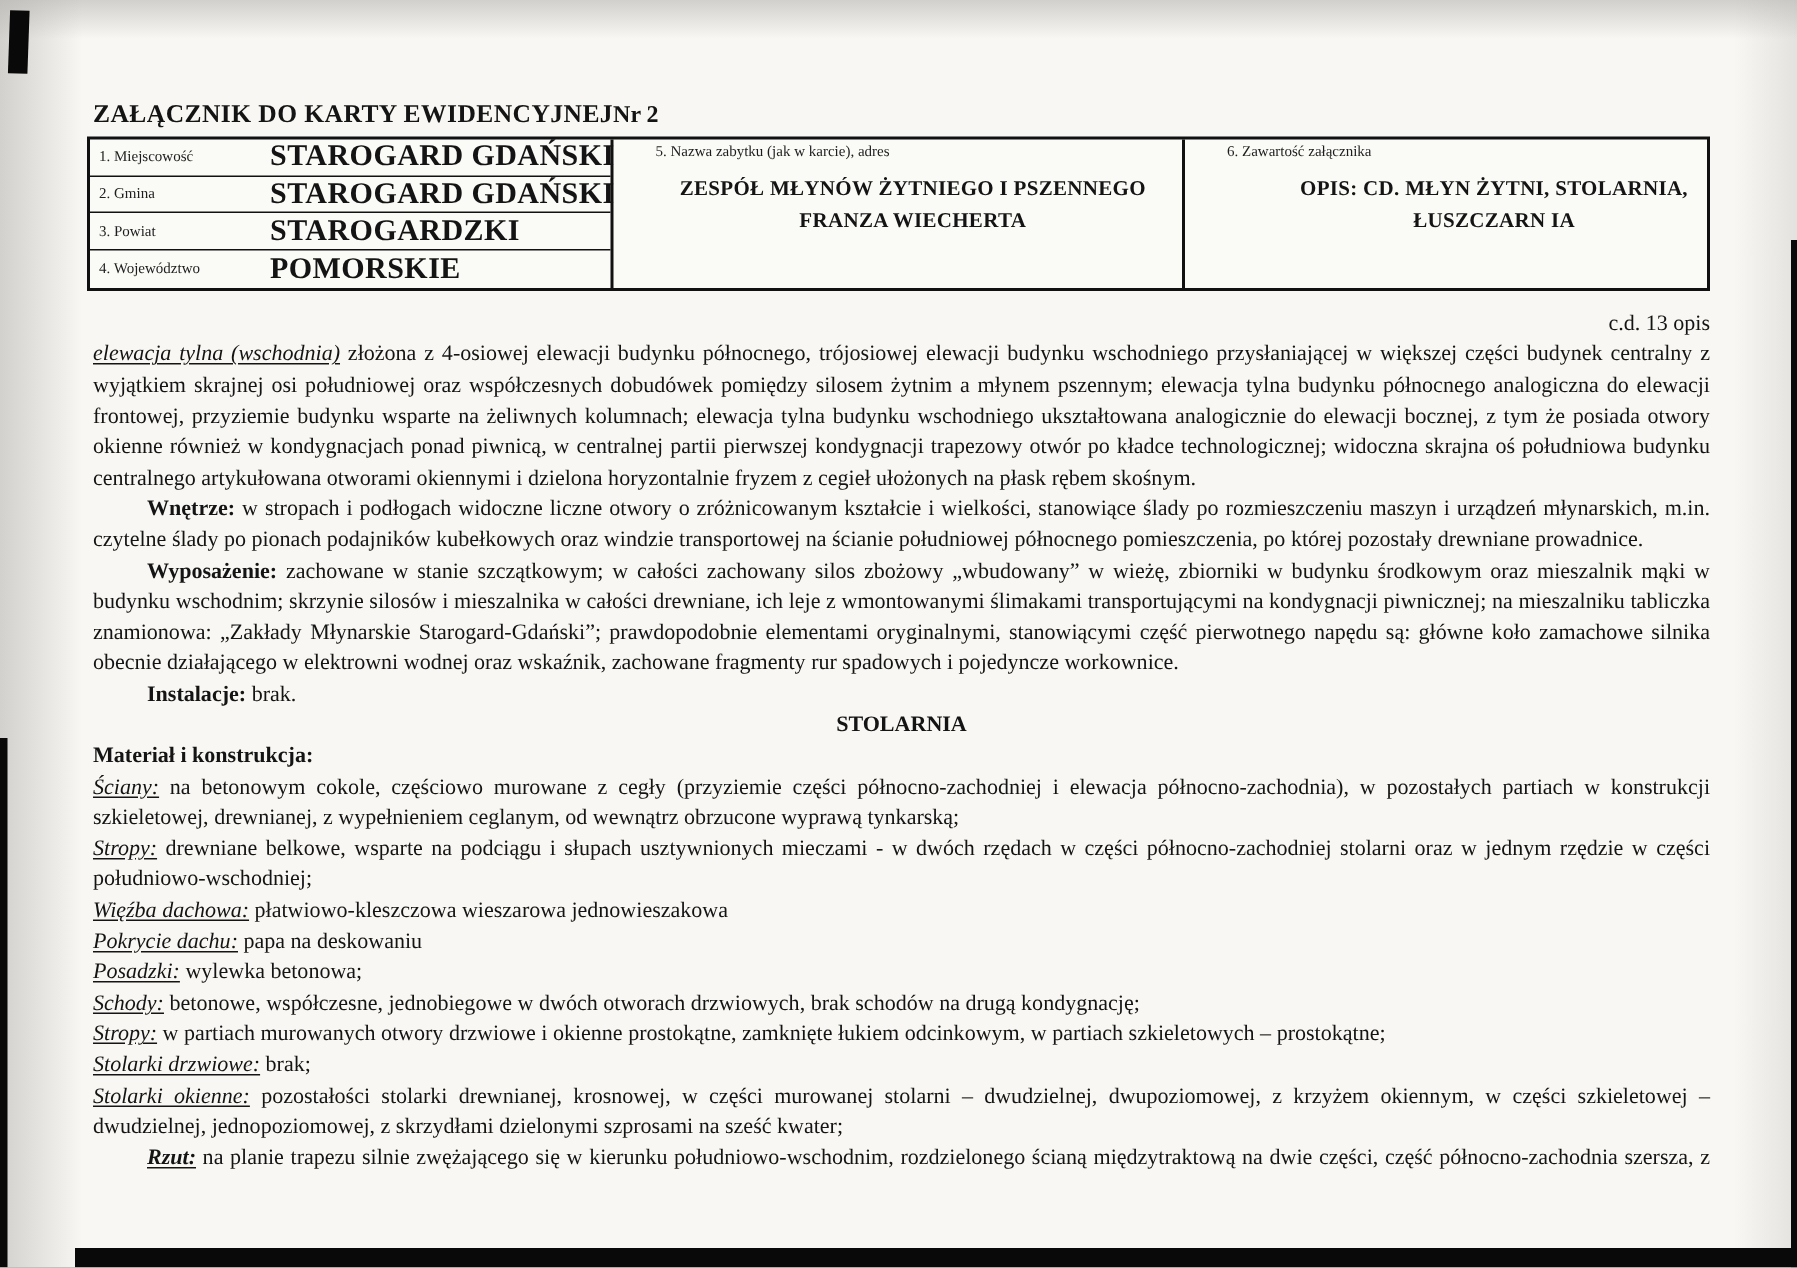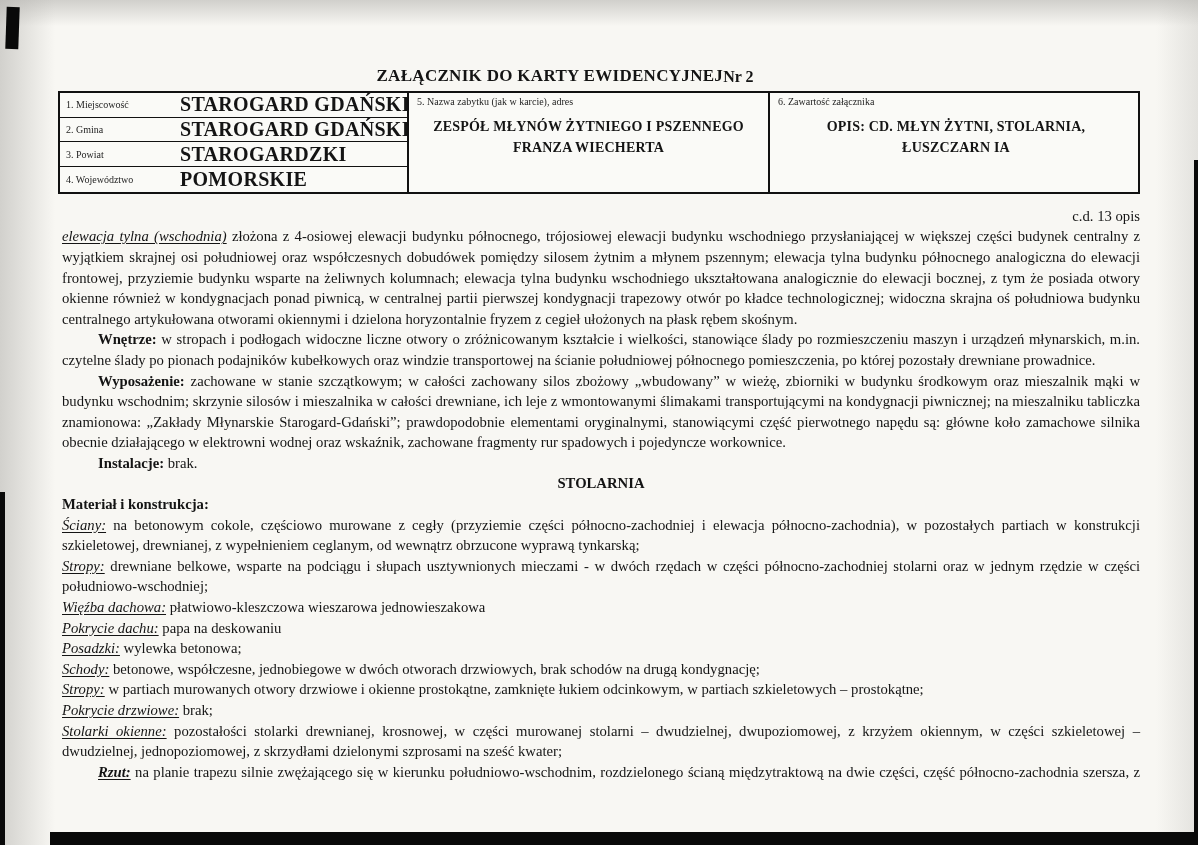--- a/index.html
+++ b/index.html
@@ -16,25 +16,25 @@
   }
 
   .artifact { position:absolute; background:#090909; }
   .corner-mark  { left:6px;  top:7px;   width:13px;  height:42px; transform:rotate(2deg); }
   .left-strip   { left:0;    top:492px; width:5px;   height:353px; }
   .bottom-strip { left:50px; bottom:0;  width:1148px;height:13px; }
   .right-strip  { right:0;   top:160px; width:4px;   height:685px; }
 
   .content { position:absolute; left:58px; top:66px; width:1082px; color:#141414; }
 
-  .header-row { display:flex; justify-content:center; align-items:flex-end; padding:0 0 5px 4px; }
+  .header-row { display:flex; justify-content:flex-start; align-items:flex-end; padding:0 0 5px 4px; }
   .title { font-weight:bold; font-size:17px; letter-spacing:.3px; }
   .page-number { font-weight:bold; font-size:16px; margin-right:72px; }
 
-  .meta-table { display:grid; grid-template-columns:349px 361px 372px; border:2px solid #111; background:rgba(255,255,255,.35); }
+  .meta-table { display:grid; grid-template-columns:349px 361px 372px; border:2px solid #111; background:rgba(255,255,255,.35);gap:20px; }
   .col-left  { border-right:2px solid #111; }
   .col-mid   { border-right:2px solid #111; padding:3px 8px 4px 8px; }
   .col-right { padding:3px 8px 4px 8px; }
 
   .meta-row { display:flex; align-items:center; border-bottom:1.5px solid #111; height:24.7px; padding-left:6px; }
   .meta-row:last-child { border-bottom:none; }
   .meta-label { font-size:10px; color:#1d1d1d; }
   .col-left .meta-label { width:114px; flex:0 0 auto; }
   .meta-value { font-size:20px; font-weight:bold; letter-spacing:.3px; white-space:nowrap; }
 
@@ -123,21 +123,21 @@
       <p><span class="u">Więźba dachowa:</span><span> płatwiowo-kleszczowa wieszarowa jednowieszakowa</span></p>
 
       <p><span class="u">Pokrycie dachu:</span><span> papa na deskowaniu</span></p>
 
       <p><span class="u">Posadzki:</span><span> wylewka betonowa;</span></p>
 
       <p><span class="u">Schody:</span><span> betonowe, współczesne, jednobiegowe w dwóch otworach drzwiowych, brak schodów na drugą kondygnację;</span></p>
 
       <p><span class="u">Stropy:</span><span> w partiach murowanych otwory drzwiowe i okienne prostokątne, zamknięte łukiem odcinkowym, w partiach szkieletowych – prostokątne;</span></p>
 
-      <p><span class="u">Pokrycie drzwiowe:</span><span> brak;</span></p>
+      <p><span class="u">Stolarki drzwiowe:</span><span> brak;</span></p>
 
       <p><span class="u">Stolarki okienne:</span><span> pozostałości stolarki drewnianej, krosnowej, w części murowanej stolarni – dwudzielnej, dwupoziomowej, z krzyżem okiennym, w części szkieletowej – dwudzielnej, jednopoziomowej, z skrzydłami dzielonymi szprosami na sześć kwater;</span></p>
 
       <p class="last-line-justify"><span class="u b">Rzut:</span><span> na planie trapezu silnie zwężającego się w kierunku południowo-wschodnim, rozdzielonego ścianą międzytraktową na dwie części, część północno-zachodnia szersza, z</span></p>
     </div>
 
   </div>
 </div>
 
 </body></html>

